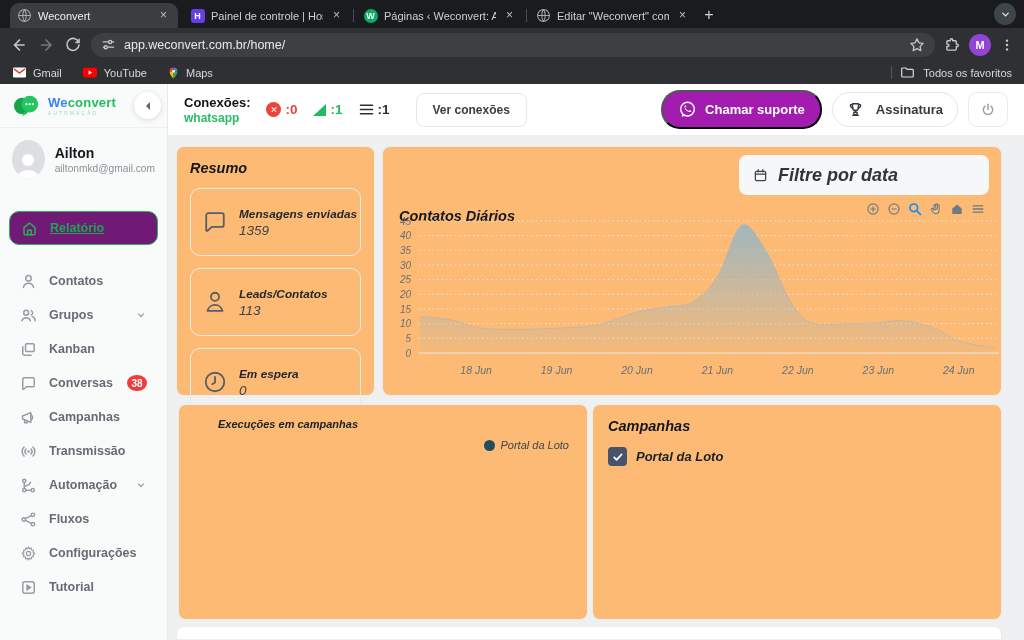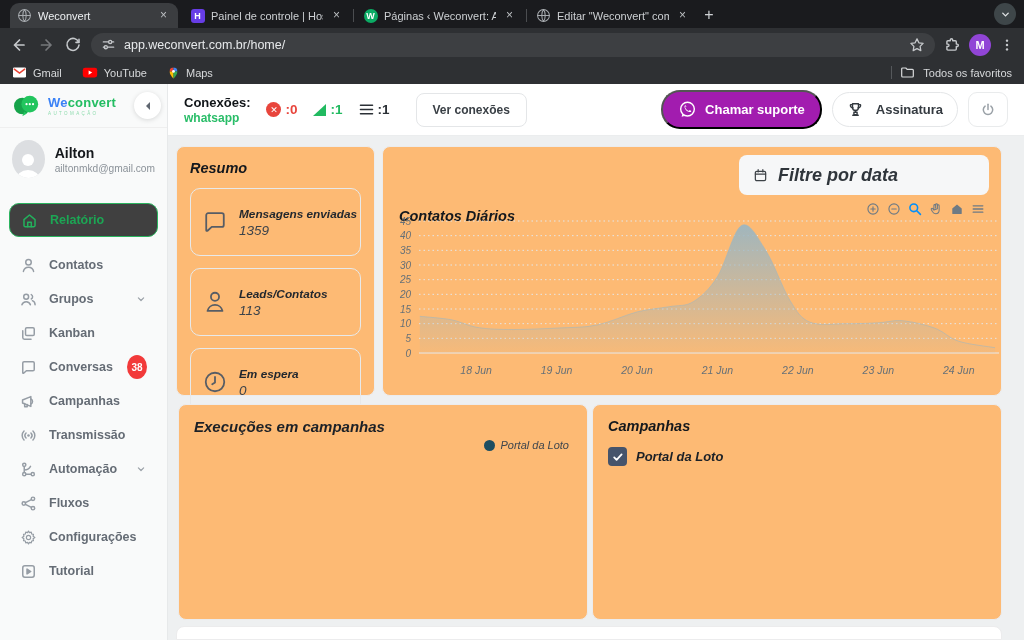--- a/index.html
+++ b/index.html
@@ -57,24 +57,24 @@
                   justify-content:center; color:#5f6670; }
   #user-row { display:flex; align-items:center; gap:10px; padding:12px 12px 10px 12px; }
   #user-avatar { width:38px; height:38px; border-radius:50%; background:#dcdee1; overflow:hidden;
                  display:flex; align-items:flex-end; justify-content:center; }
   #user-name { font-size:14px; font-weight:800; color:#15181c; }
   #user-email { font-size:10.2px; color:#8b9299; margin-top:2px; }
   #menu { padding:4px 9px; display:flex; flex-direction:column; }
   .mi { height:34px; display:flex; align-items:center; gap:12px; padding:0 11px; border-radius:10px;
         color:#656c75; font-size:12.5px; font-weight:600; }
   .mi .ic { width:17px; height:17px; color:#969da5; flex:0 0 auto; }
-  .mi.active { border:1.5px solid #2bb45f; color:#1ca654; background:#404040; margin:11px 0; }
+  .mi.active { border:1.5px solid #2bb45f; color:#1ca654; background:#701a75; margin:19px 0;text-decoration:underline; }
   .mi.active .ic { color:#23b15c; }
   .mi .chev { margin-left:auto; width:12px; height:12px; color:#9aa1a8; }
-  .mi .badge { margin-left:auto; min-width:20px; height:24px; border-radius:50%; background:#f23a3a;
+  .mi .badge { margin-left:auto; min-width:20px; height:16px; border-radius:50%; background:#f23a3a;
                color:#fff; font-size:10px; font-weight:bold; display:flex; align-items:center; justify-content:center; }
 
   #topbar { position:absolute; left:168px; top:84px; width:856px; height:52px; background:#fff;
             border-bottom:1px solid #ebedee; display:flex; align-items:center; padding:0 16px; gap:16px; }
   #conn-label { font-size:13px; font-weight:800; color:#101418; }
   #conn-value { font-size:12px; font-weight:600; color:#29bd68; margin-top:1px; }
   .stat { display:flex; align-items:center; gap:4px; font-size:13.5px; font-weight:800; }
   .stat-err { color:#e8453c; } .stat-sig { color:#21ba60; } .stat-q { color:#2b3036; }
   .err-ic { width:15px; height:15px; border-radius:50%; background:#e8453c; color:#fff; display:flex;
             align-items:center; justify-content:center; font-size:9px; font-weight:bold; }
@@ -107,21 +107,21 @@
   #chart-toolbar { position:absolute; right:16px; top:55px; display:flex; align-items:center; gap:7px; }
   #chart-toolbar .cti { width:14px; height:14px; color:#6e7a84; }
   #chart-toolbar .cti.active { color:#008FFB; }
   #chart-svg { position:absolute; left:0; top:64px; width:620px; height:182px; }
   .grid { stroke:#e4e7e9; stroke-dasharray:1.5 3; stroke-width:1; }
   .axis { stroke:#e8eaec; stroke-width:1; }
   .ytick { font-size:10px; fill:#667077; text-anchor:end; font-family:"Liberation Sans",sans-serif; }
   .xtick { font-size:10.5px; fill:#667077; text-anchor:middle; font-family:"Liberation Sans",sans-serif; }
 
   #card-exec { left:10px; top:268px; width:410px; height:216px; padding:13px 15px; }
-  #exec-title { font-size:15px; font-weight:800; color:#1c2127; }
+  #exec-title { font-size:11px; font-weight:800; color:#1c2127;margin-left:24px; }
   #exec-legend { position:absolute; right:18px; top:34px; display:flex; align-items:center; gap:6px;
                  font-size:11px; color:#3f464d; }
   #legend-dot { width:11px; height:11px; border-radius:50%; }
 
   #card-camp { left:424px; top:268px; width:410px; height:216px; padding:13px 15px; }
   .camp-row { display:flex; align-items:center; gap:9px; margin-top:13px; }
   #camp-check { width:19px; height:19px; border-radius:4px; background:#46546b; display:flex;
                 align-items:center; justify-content:center; color:#fff; }
   .camp-label { font-size:13px; font-weight:800; color:#1c2127; }
 

